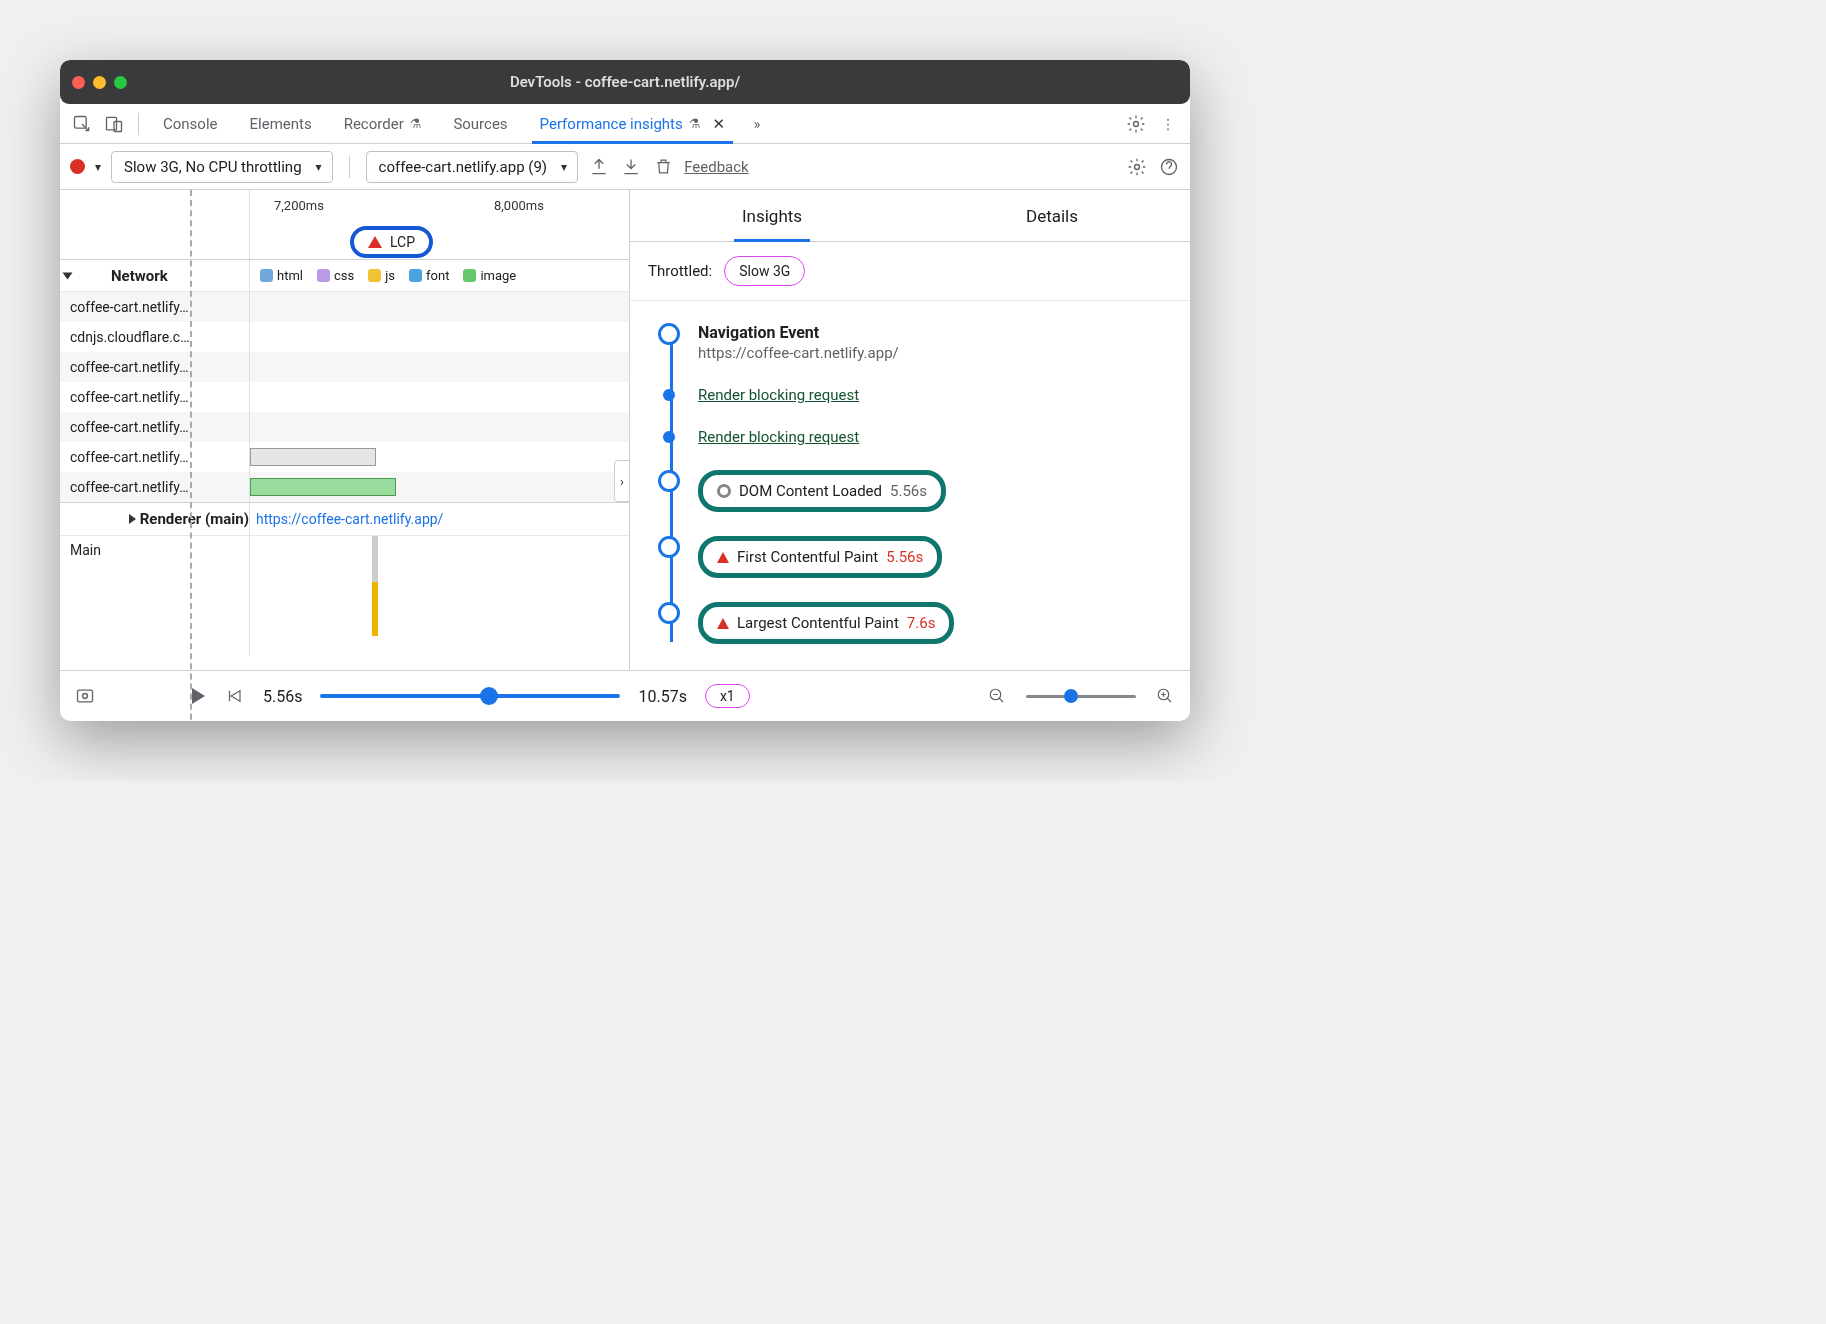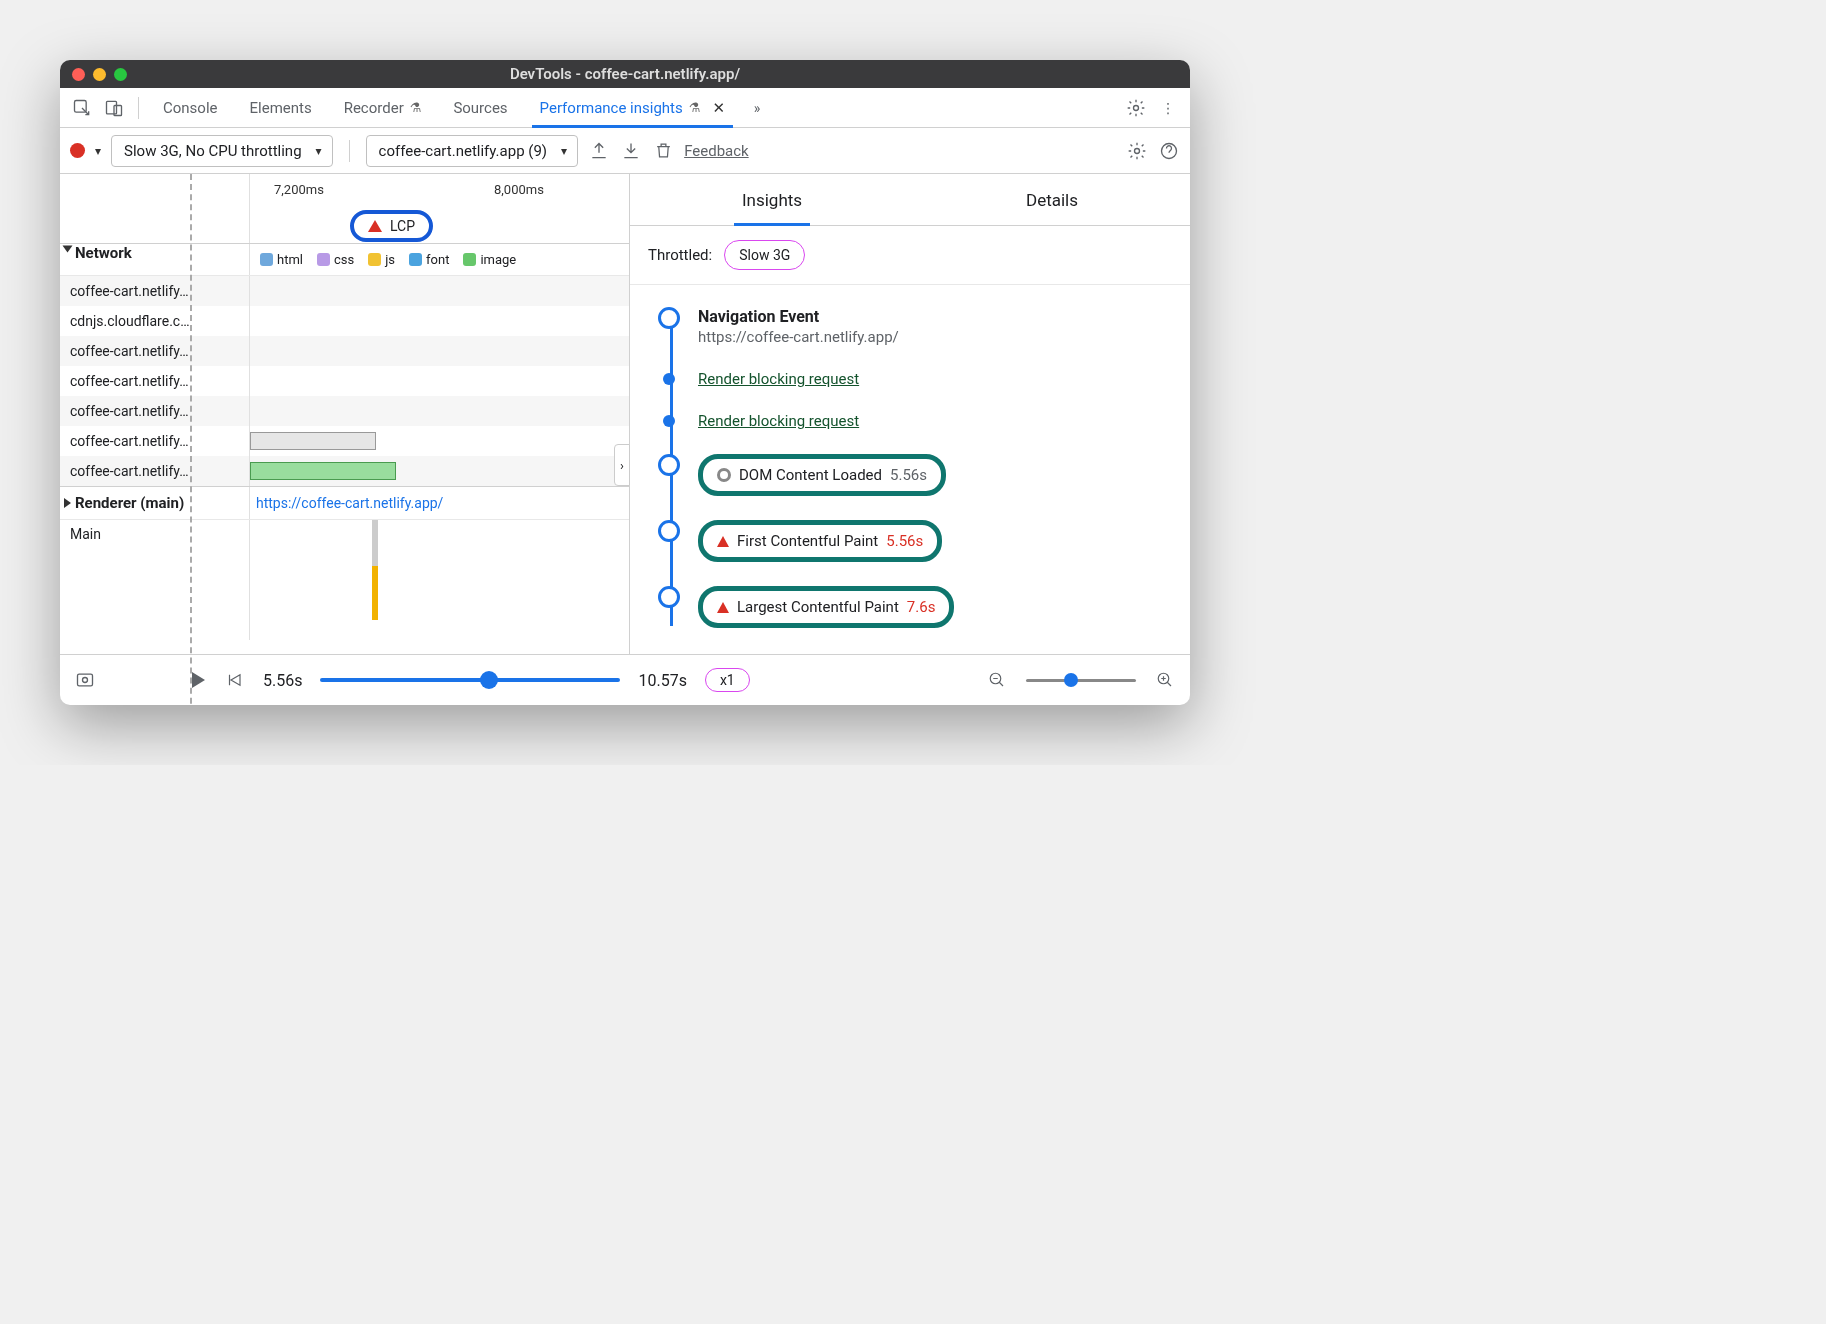--- a/index.html
+++ b/index.html
@@ -13,25 +13,26 @@
   .window {
     width: 1130px;
     background: #fff;
     border-radius: 10px;
     overflow: hidden;
     box-shadow: 0 20px 60px rgba(0,0,0,0.35);
   }
   .titlebar {
     background: #3a3a3c;
     color: #e0e0e0;
-    height: 28px;
+    height: 44px;
     display: flex;
     align-items: center;
     padding: 0 12px;
     position: relative;
+    border-radius: 9px;
   }
   .traffic-lights { display: flex; gap: 8px; }
   .tl { width: 13px; height: 13px; border-radius: 50%; }
   .tl.red { background: #ff5f57; }
   .tl.yellow { background: #febc2e; }
   .tl.green { background: #28c840; }
   .title-text {
     position: absolute; left: 0; right: 0; text-align: center;
     font-size: 15px; font-weight: 600; color: #ddd;
     pointer-events: none;
@@ -89,33 +90,33 @@
     position: absolute; top: 36px; left: 100px;
     border: 4px solid #1558d6; border-radius: 16px;
     background: #fff; padding: 4px 14px;
     display: flex; align-items: center; gap: 8px; font-size: 14px;
   }
   .red-tri { width: 0; height: 0; border-left: 7px solid transparent; border-right: 7px solid transparent; border-bottom: 12px solid #d93025; display: inline-block; }
   .vline { position: absolute; top: 0; bottom: 0; border-left: 2px dashed #aaa; left: 130px; z-index: 1; }
   .legend-row {
     height: 32px; display: flex; align-items: center; border-bottom: 1px solid #e8e8e8;
   }
-  .legend-row .left-col { font-weight: 700; font-size: 15px; display: flex; padding-left: 4px; height: 100%; }
+  .legend-row .left-col { font-weight: 700; font-size: 15px; display: flex; align-items: center; padding-left: 4px; height: 100%; gap: 36px; }
   .legend-items { display: flex; gap: 14px; align-items: center; padding-left: 10px; font-size: 13px; }
   .sw { width: 13px; height: 13px; border-radius: 3px; display: inline-block; margin-right: 4px; vertical-align: -2px; }
   .net-rows { position: relative; }
   .net-row { height: 30px; display: flex; align-items: center; }
   .net-row:nth-child(even) { background: #f6f6f6; }
   .net-row .left-col { padding-left: 10px; font-size: 14px; white-space: nowrap; overflow: hidden; text-overflow: ellipsis; height: 100%; display: flex; align-items: center; }
   .net-row .right-col { height: 100%; position: relative; }
   .bar { position: absolute; top: 6px; height: 18px; border: 1px solid #999; }
   .renderer-row {
     height: 34px; display: flex; align-items: center; border-top: 1px solid #d0d0d0; border-bottom: 1px solid #e8e8e8;
   }
-  .renderer-row .left-col { font-weight: 700; font-size: 15px; padding-left: 4px; display: flex; align-items: center; height: 100%; }
+  .renderer-row .left-col { font-weight: 700; font-size: 15px; padding-left: 4px; display: flex; align-items: center; height: 100%; justify-content: flex-end; }
   .renderer-url { color: #1a73e8; font-size: 14px; padding-left: 6px; }
   .main-row { display: flex; height: 120px; }
   .main-row .left-col { padding: 6px 10px; font-size: 14px; }
   .main-row .right-col { position: relative; }
   .flame1 { position: absolute; left: 122px; top: 0; width: 6px; height: 46px; background: #ccc; }
   .flame2 { position: absolute; left: 122px; top: 46px; width: 6px; height: 54px; background: #f2b200; }
   .expand-handle {
     position: absolute; right: -1px; top: 270px;
     width: 16px; height: 42px; border: 1px solid #ccc; border-radius: 4px 0 0 4px;
     background: #fff; display: flex; align-items: center; justify-content: center;

